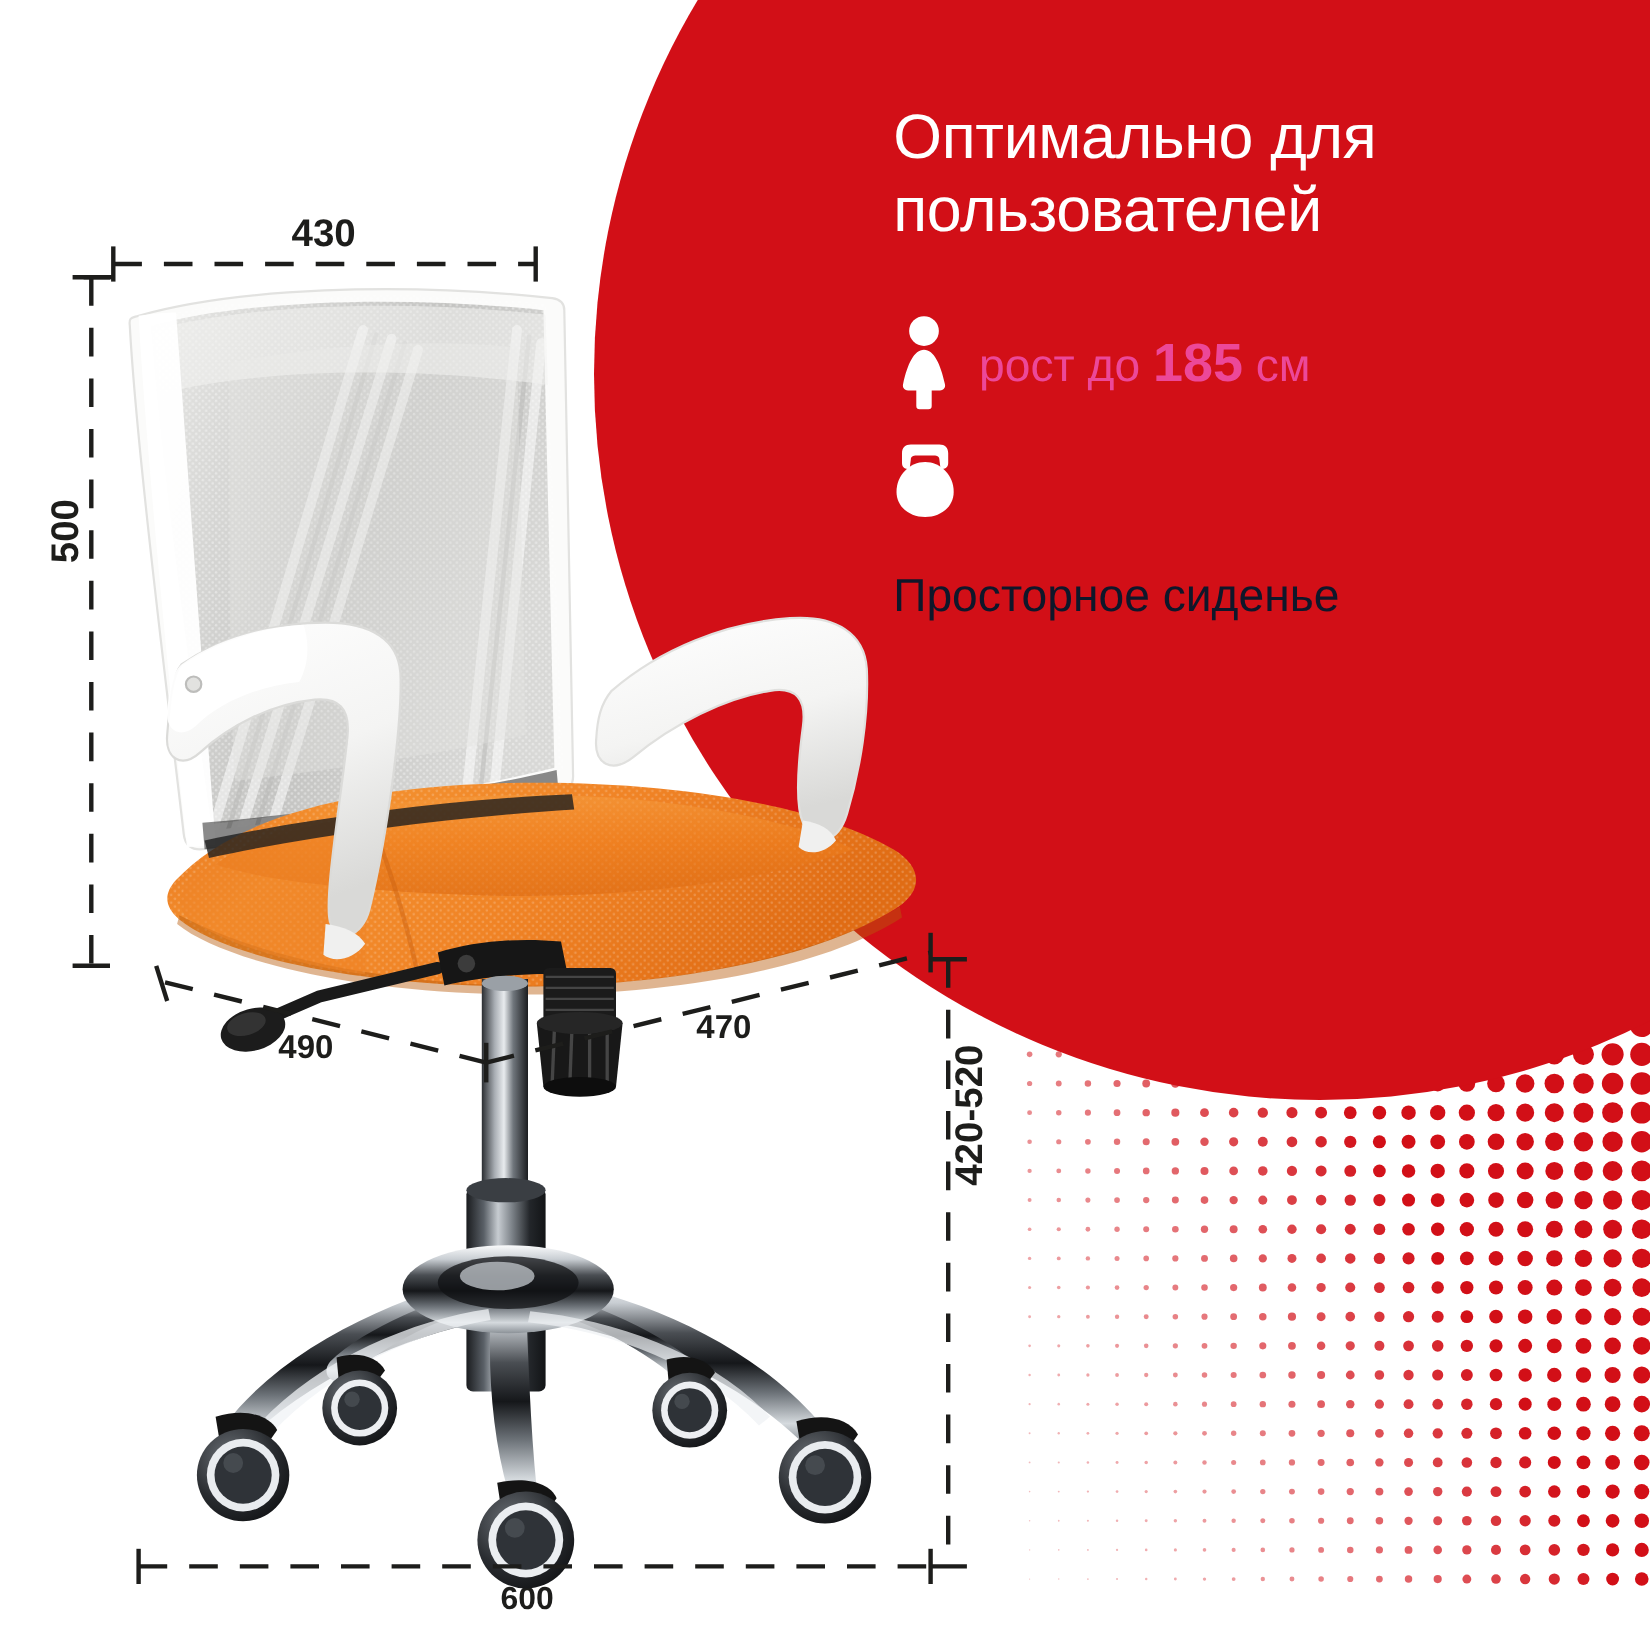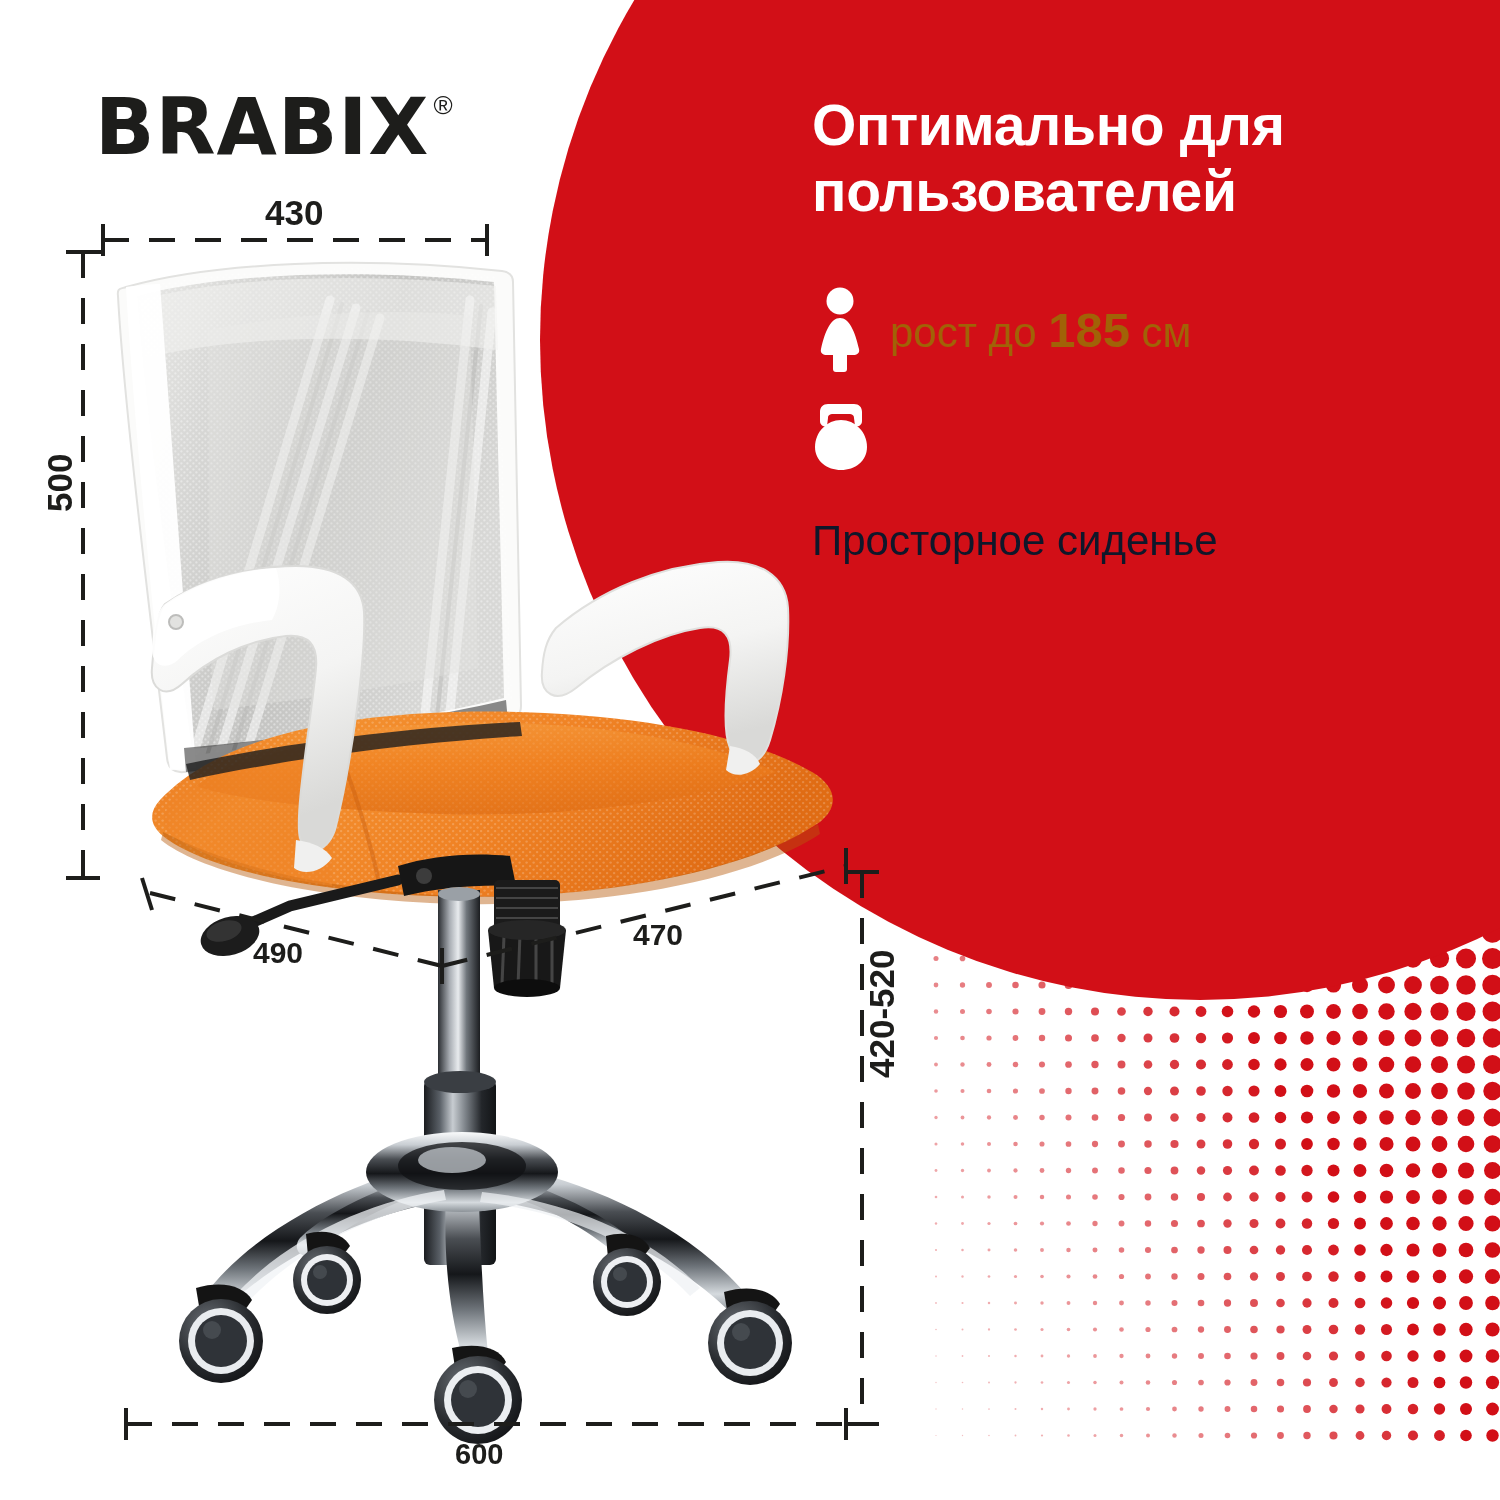--- a/index.html
+++ b/index.html
@@ -26,36 +26,36 @@
     position:absolute;left:930px;top:820px;width:575px;height:640px;
     z-index:1;
   }
 
   
   .panel{
     position:absolute;left:812px;top:92px;width:620px;
     z-index:6;color:#ffffff;
   }
   .headline{
-    font-size:57px;line-height:1.16;font-weight:bold;
+    font-size:57px;line-height:1.16;font-weight:normal;
     letter-spacing:-0.3px;margin:0;
     color:#ffffff;
   }
   .features{margin-top:60px;}
   .feature-row{
     display:flex;align-items:center;
     height:92px;
     margin-bottom:14px;
   }
   .feature-icon{
     width:78px;flex:0 0 78px;
     display:flex;align-items:center;justify-content:flex-start;
   }
   .feature-text{
-    font-size:42px;color:#a16207;white-space:nowrap;
+    font-size:42px;color:#ec4899;white-space:nowrap;
     line-height:1;
   }
   .feature-text .num{font-weight:bold;font-size:49px;}
   .feature-plain{
     font-size:42px;color:#0f172a;margin-top:38px;line-height:1;
     white-space:nowrap;
   }
 
   
   .logo{
@@ -923,24 +923,20 @@
     </g>
   </svg>
 
   <div class="dim-label dim-430">430</div>
   <div class="dim-label dim-500">500</div>
   <div class="dim-label dim-490">490</div>
   <div class="dim-label dim-470">470</div>
   <div class="dim-label dim-420520">420-520</div>
   <div class="dim-label dim-600">600</div>
 
-  <div class="logo">
-    <span class="logo-text">BRABIX</span>
-    <span class="logo-r">®</span>
-  </div>
 
   <div class="panel">
     <div class="headline">
       <div>Оптимально для</div>
       <div>пользователей</div>
     </div>
 
     <div class="features">
 
       <div class="feature-row">

